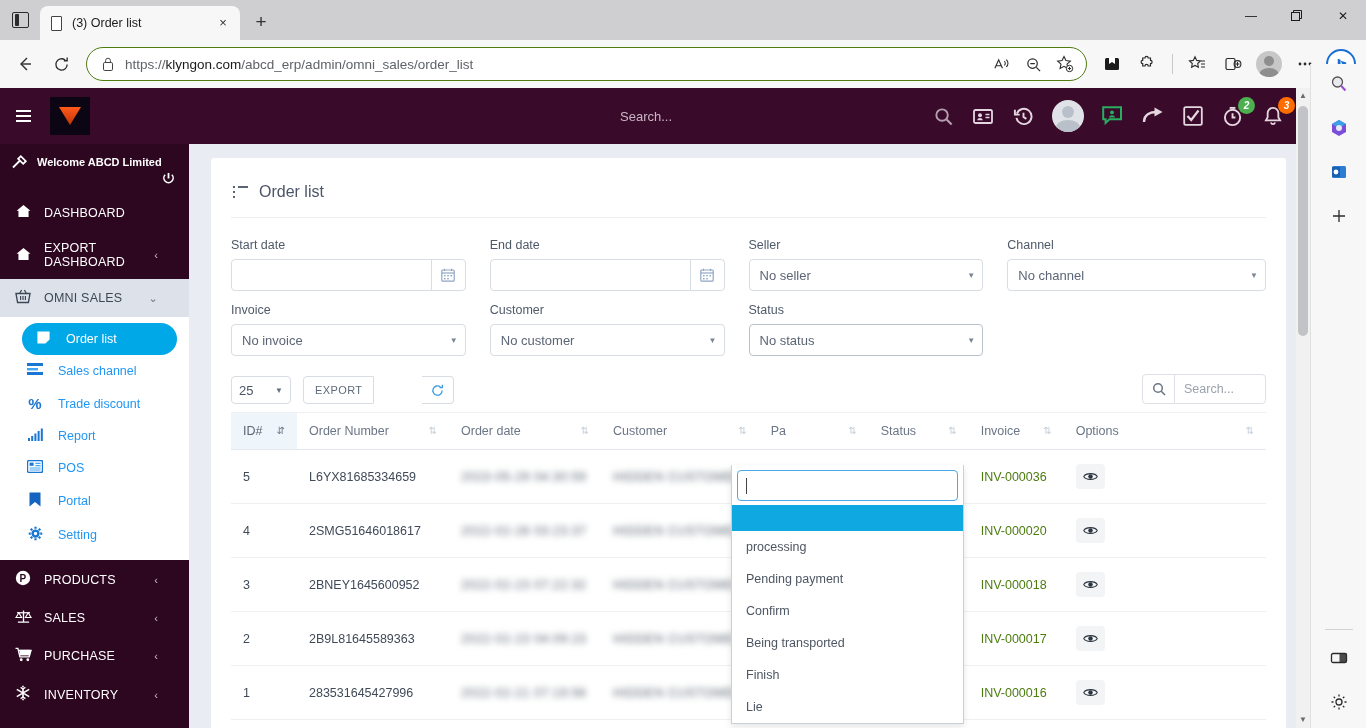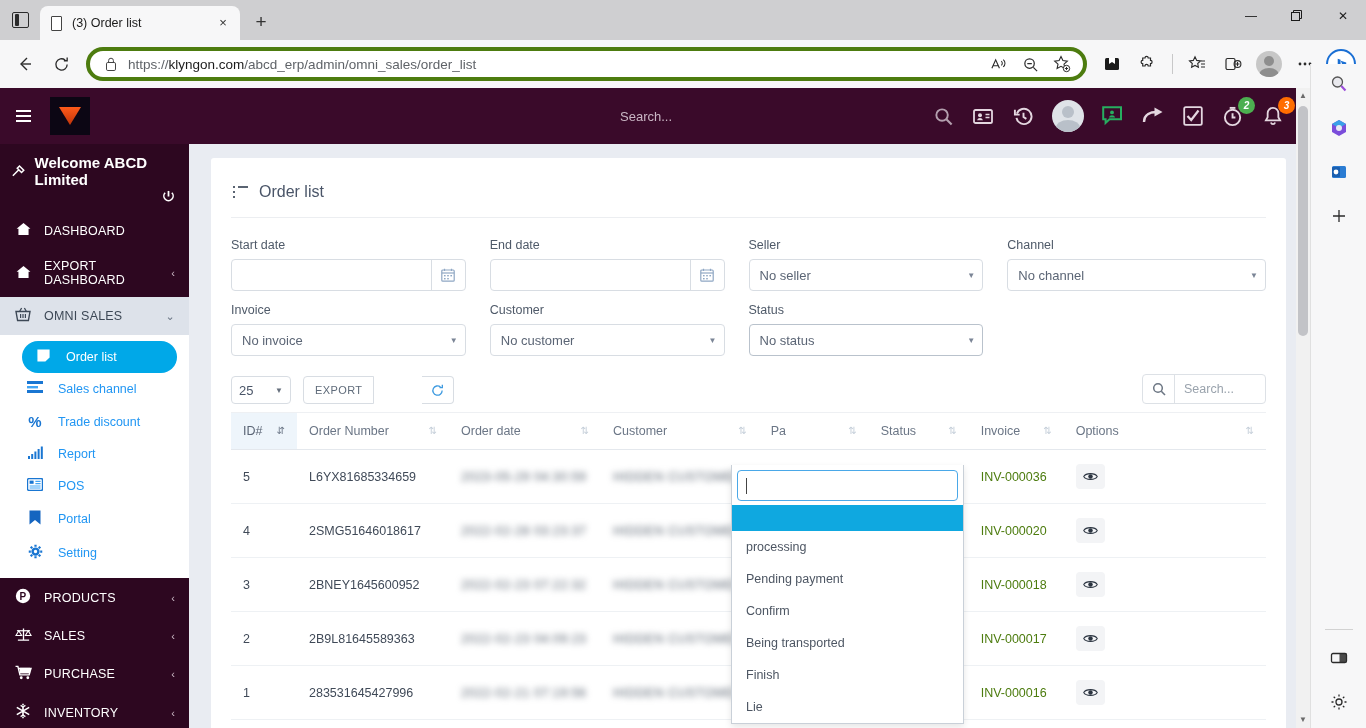--- a/index.html
+++ b/index.html
@@ -29,21 +29,21 @@
   }
   .tab .title { font-size:12.5px; color:#1b1b1b; white-space:nowrap; overflow:hidden; flex:1;}
   .tab .close { width:18px; height:18px; line-height:17px; text-align:center; font-size:13px; color:#333; border-radius:3px;}
   .newtab { width:30px; height:30px; margin-left:6px; margin-bottom:3px; text-align:center; line-height:29px; font-size:19px; color:#333; }
   .winctl { position:absolute; right:0; top:0; height:40px; display:flex; }
   .winctl div { width:46px; height:32px; display:flex; align-items:center; justify-content:center; font-size:12px; color:#1b1b1b;}
   .toolbar { height:48px; background:#f7f7f8; display:flex; align-items:center; padding:0 8px; gap:2px; }
   .tbtn { width:34px; height:34px; border-radius:5px; display:flex; align-items:center; justify-content:center; color:#2b2b2b; }
   .omnibox {
     flex:1; height:34px; background:#fff; border-radius:17px; display:flex; align-items:center;
-    padding:0 6px 0 14px; margin:0 6px; gap:10px; border:4px solid #4d7c0f;
+    padding:0 6px 0 14px; margin:0 6px; gap:10px; border:1px solid #4d7c0f;
   }
   .omnibox .url { flex:1; font-size:13.5px; color:#5f6368; white-space:nowrap; }
   .omnibox .url b { color:#1b1b1b; font-weight:normal;}
   .omni-icons { display:flex; gap:2px; }
   .omni-icons .tbtn{ width:30px; height:30px;}
   .sep { width:1px; height:20px; background:#c8c8c9; margin:0 5px; }
   .avatar-btn { width:26px; height:26px; border-radius:50%; background:#c7c7c7; position:relative; overflow:hidden; }
   .avatar-btn:before{content:"";position:absolute;left:8px;top:5px;width:10px;height:10px;border-radius:50%;background:#8e8e8e;}
   .avatar-btn:after{content:"";position:absolute;left:3px;top:17px;width:20px;height:14px;border-radius:50% 50% 0 0;background:#8e8e8e;}
   .bing-btn { width:30px; height:30px; border-radius:50%; background:#fff; border:2px solid #1a6fd4;
@@ -69,23 +69,23 @@
   .head-search { position:absolute; left:620px; top:0; height:56px; display:flex; align-items:center; color:#c9b6c4; font-size:13px;}
   .head-icons { position:absolute; right:26px; top:0; height:56px; display:flex; align-items:center; gap:18px; }
   .hicon { position:relative; color:#d9c9d4; width:22px; height:22px; display:flex; align-items:center; justify-content:center;}
   .hi-avatar { width:32px;height:32px;border-radius:50%;background:#dfe3e8;position:relative;overflow:hidden;}
   .hi-avatar:before{content:"";position:absolute;left:10px;top:6px;width:12px;height:12px;border-radius:50%;background:#b9c0c9;}
   .hi-avatar:after{content:"";position:absolute;left:4px;top:20px;width:24px;height:16px;border-radius:50% 50% 0 0;background:#b9c0c9;}
   .badge { position:absolute; top:-8px; right:-11px; min-width:17px; height:17px; border-radius:50%; color:#fff; font-size:10px;
       display:flex;align-items:center;justify-content:center; font-weight:bold;}
   
   #sidebar { position:absolute; left:0; top:56px; width:189px; bottom:0; background:#2d0720; overflow:hidden;}
-  .welcome { display:flex; align-items:center; gap:9px; padding:10px 10px 2px 12px; color:#fff; font-weight:bold; font-size:15px;}
+  .welcome { display:flex; align-items:center; gap:9px; padding:10px 10px 2px 12px; color:#fff; font-weight:bold; font-size:11px;}
   .power { text-align:right; padding:0 14px 6px 0; color:#fff; font-size:13px;}
-  .nav-item { display:flex; align-items:center; gap:12px; padding:10px 14px 10px 14px; color:#fff; font-size:12.5px; letter-spacing:.2px;}
+  .nav-item { display:flex; align-items:center; gap:12px; padding:10px 31px 10px 14px; color:#fff; font-size:12.5px; letter-spacing:.2px;}
   .nav-item .ic { width:18px; text-align:center; font-size:14px; flex-shrink:0;}
   .nav-item .lbl { flex:1; }
   .nav-item .car { font-size:11px; color:#cbb9c5; }
   .nav-item.active-group { background:#dde2ea; color:#3d4856; }
   .nav-item.active-group .car { color:#6b7685;}
   .submenu { background:#fff; padding:6px 0 8px 0; }
   .sub-item { display:flex; align-items:center; gap:14px; padding:8px 10px 8px 26px; color:#2196f3; font-size:12.5px;}
   .sub-item .ic { width:18px; text-align:center; font-size:13px;}
   .sub-item.sel { background:#00a8e8; color:#fff; border-radius:20px; margin:0 12px 0 22px; padding:7px 10px 7px 12px; }
   

